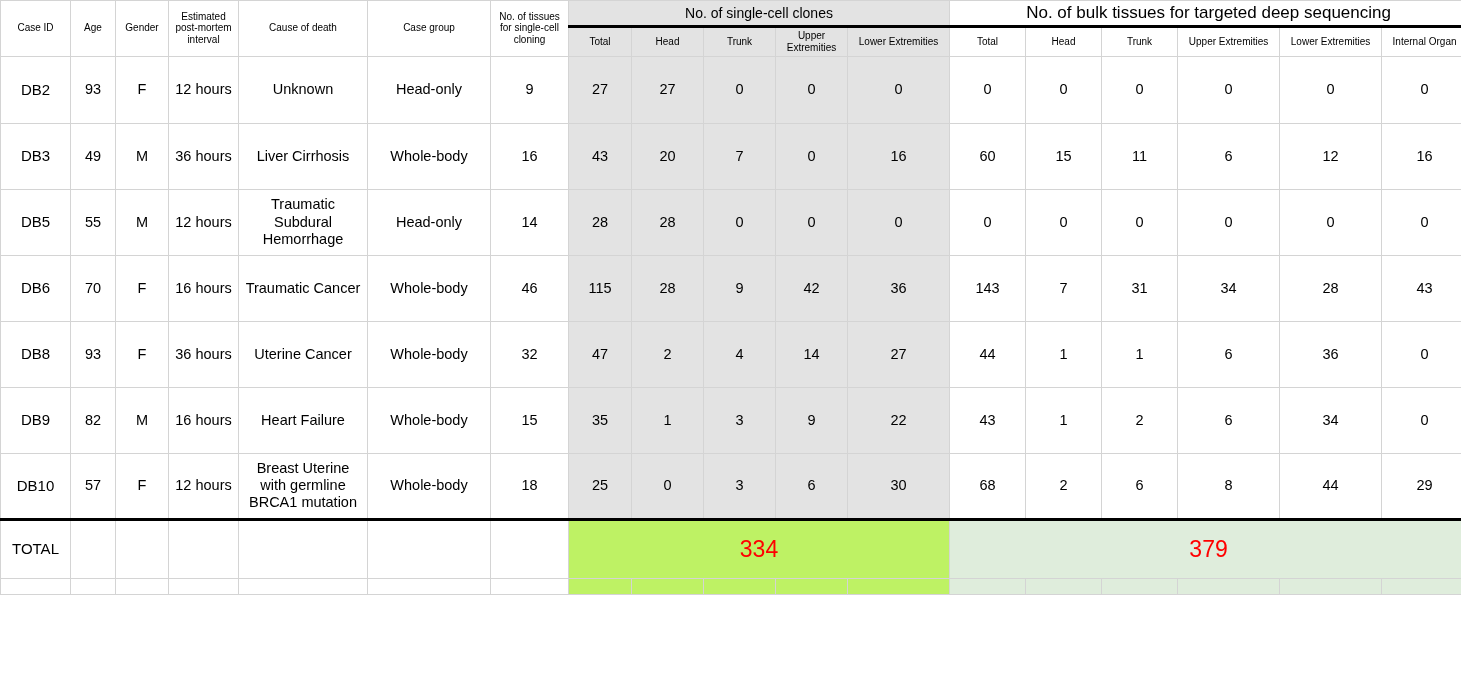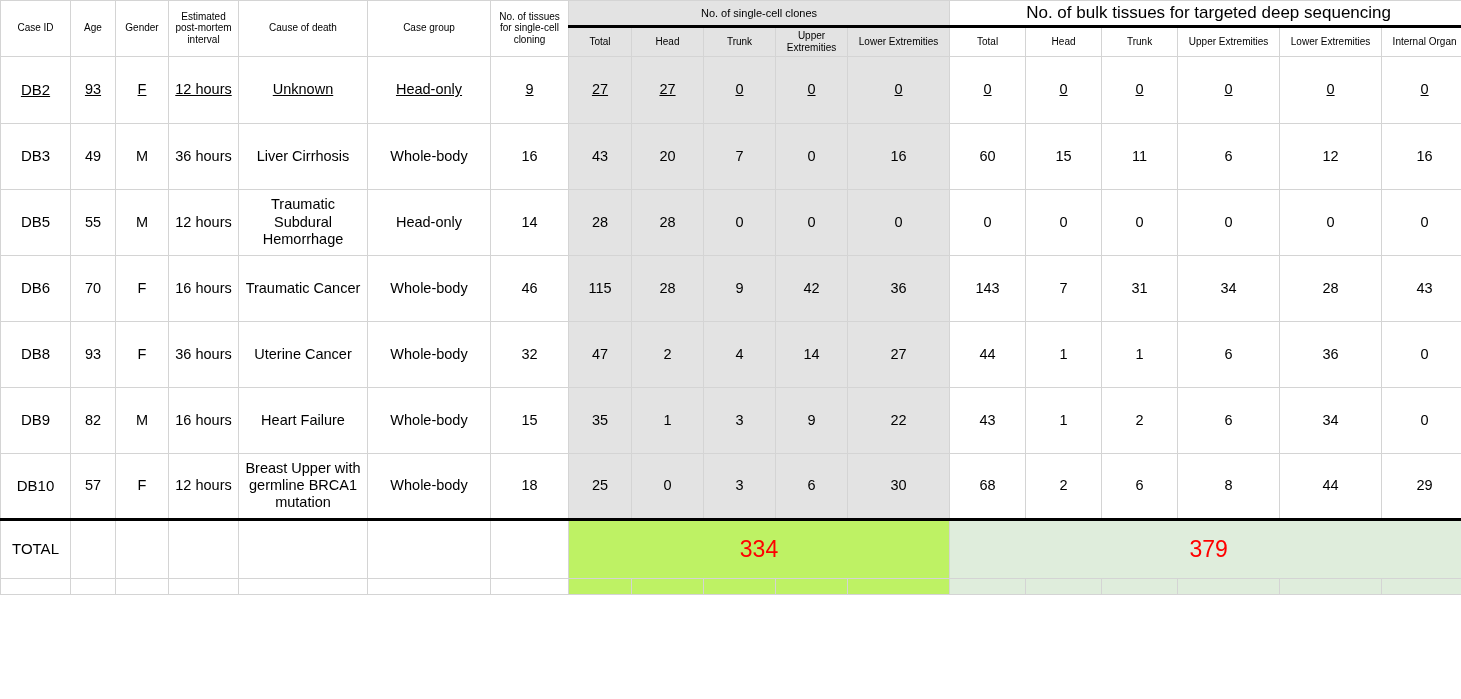--- a/index.html
+++ b/index.html
@@ -29,32 +29,32 @@
   table.grid td, table.grid th {
     border: 1px solid #d4d4d4;
     padding: 2px 3px;
     text-align: center;
     vertical-align: middle;
     font-weight: normal;
     line-height: 1.18;
     overflow: hidden;
   }
   
-  .top-rule td { border-top: 3px solid #000000; text-decoration: underline; }
+  .top-rule td { border-top: 3px solid #000000; }
   .hdr-top th { border-top: 3px solid #000000; }
   .hdr-bottom-rule { border-bottom: 3px solid #000000 !important; }
   .body-bottom-rule { border-bottom: 3px solid #000000 !important; }
 
   .hdr {
     font-weight: bold;
     font-size: 10px;
   }
   .grp-hdr {
     font-weight: bold;
-    font-size: 11px;
+    font-size: 14px;
   }
   .grp-hdr-big {
     font-weight: bold;
     font-size: 17px;
   }
   .gray { background: #e3e3e3; }
   .caseid { font-weight: bold; font-size: 15px; }
   .cream { background: #bef264; }
   .green { background: #dfeddc; }
   .total-lbl { font-weight: bold; font-size: 15px; text-align: left; padding-left: 9px; }
@@ -239,21 +239,21 @@
         <td>6</td>
         <td>34</td>
         <td>0</td>
       </tr>
 
       <tr style="height:66px">
         <td class="caseid body-bottom-rule">DB10</td>
         <td class="body-bottom-rule">57</td>
         <td class="body-bottom-rule">F</td>
         <td class="body-bottom-rule">12 hours</td>
-        <td class="body-bottom-rule">Breast Upper with germline BRCA1 mutation</td>
+        <td class="body-bottom-rule">Breast Uterine with germline BRCA1 mutation</td>
         <td class="body-bottom-rule">Whole-body</td>
         <td class="body-bottom-rule">18</td>
         <td class="gray body-bottom-rule">25</td>
         <td class="gray body-bottom-rule">0</td>
         <td class="gray body-bottom-rule">3</td>
         <td class="gray body-bottom-rule">6</td>
         <td class="gray body-bottom-rule">30</td>
         <td class="body-bottom-rule">68</td>
         <td class="body-bottom-rule">2</td>
         <td class="body-bottom-rule">6</td>

